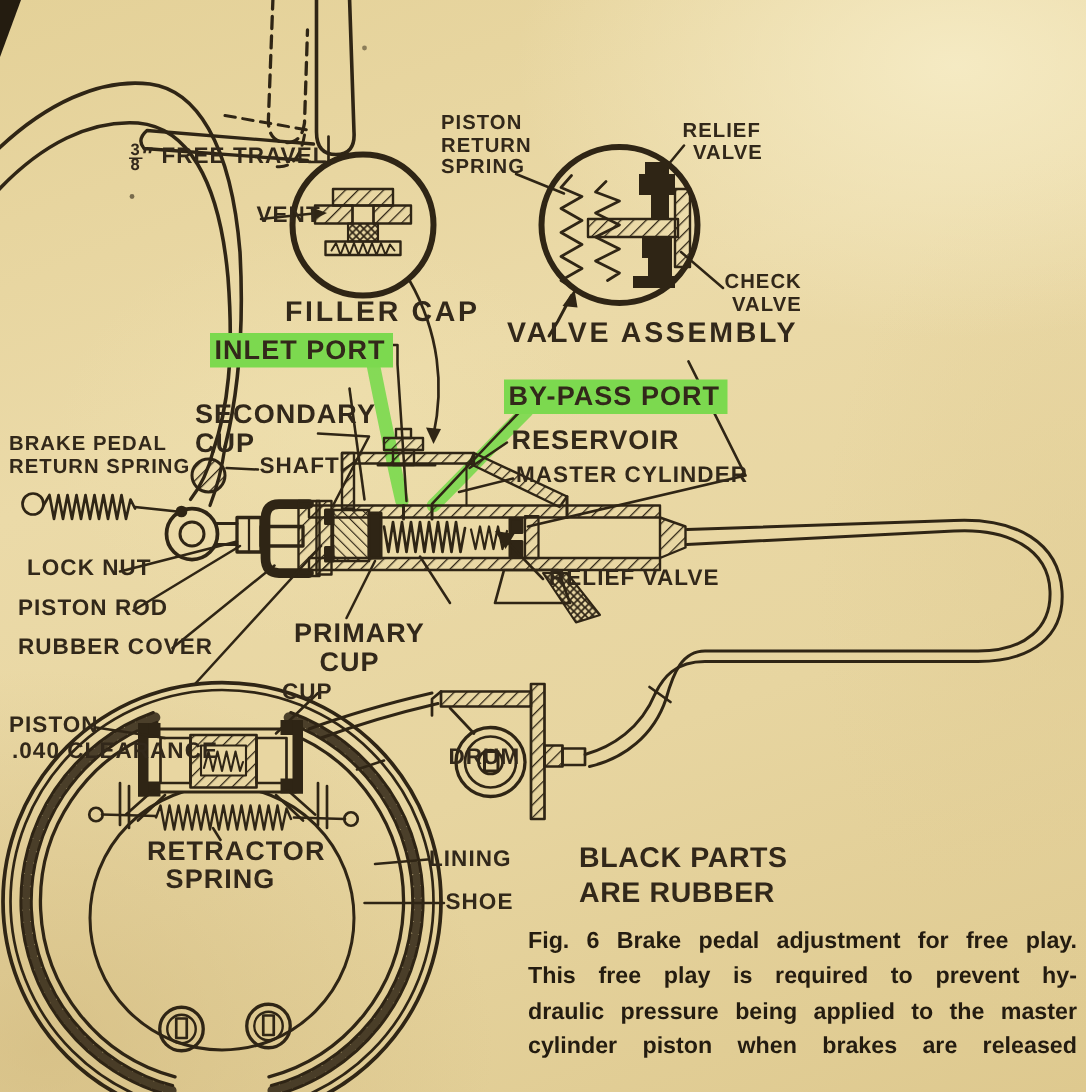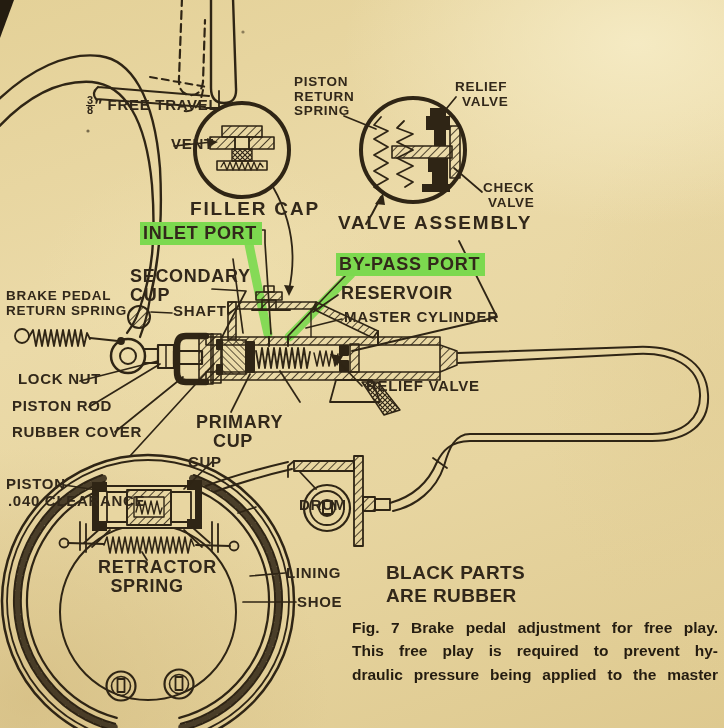--- a/index.html
+++ b/index.html
@@ -327,18 +327,19 @@
 </div>
 <div class="lbl" style="left:286px; top:565px;">LINING</div>
 <div class="lbl" style="left:297px; top:594px;">SHOE</div>
 
 <div class="lbl note" style="left:386px; top:562px; width:120px;">
   <div>BLACK PARTS</div>
   <div>ARE RUBBER</div>
 </div>
 
 <div class="caption">
-  <div class="cap-line">Fig. 7  Brake pedal adjustment for free play.</div>
+  <div class="cap-line">Fig. 6  Brake pedal adjustment for free play.</div>
   <div class="cap-line">This free play is required to prevent hy-</div>
   <div class="cap-line">draulic pressure being applied to the master</div>
+  <div class="cap-line">cylinder piston when brakes are released</div>
 </div>
 
 </div>
 
 </body></html>

